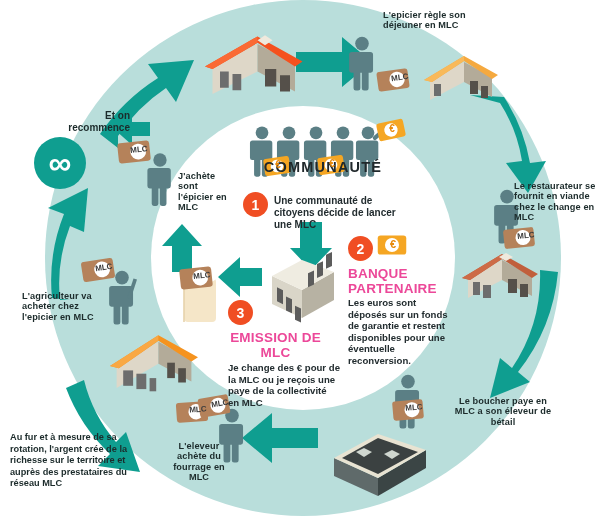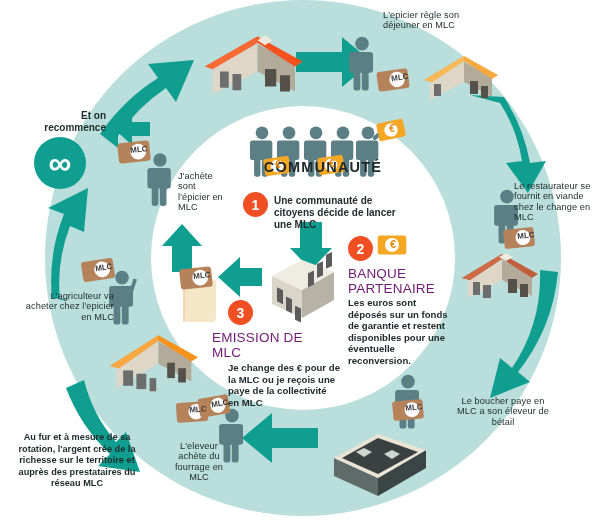--- a/index.html
+++ b/index.html
@@ -7,52 +7,52 @@
     width:607px;height:525px;
     background:#ffffff;
     font-family:"Liberation Sans", sans-serif;
     overflow:hidden;
     position:relative;
   }
   #stage{position:absolute;left:0;top:0;width:607px;height:525px;}
   svg#art{position:absolute;left:0;top:0;width:607px;height:525px;}
 
   .txt{position:absolute;line-height:1.12;color:#1c2b2b;}
-  .lbl{font-size:9.2px;font-weight:400;letter-spacing:.1px;}
+  .lbl{font-size:9.2px;font-weight:700;letter-spacing:.1px;}
   .lbl-c{text-align:center;}
-  .lbl-r{text-align:right;}
+  .lbl-r{text-align:left;}
   .lbl-l{text-align:left;}
 
   .mlc-tag-txt{font-size:8px;font-weight:700;color:#3d3d3d;}
 
   .community-title{
     position:absolute;font-size:14.5px;font-weight:700;letter-spacing:1.2px;
     color:#20282b;text-align:center;
   }
   .step-title{
-    position:absolute;font-size:13.5px;font-weight:400;color:#701a75;
+    position:absolute;font-size:13.5px;font-weight:700;color:#ec4899;
     letter-spacing:.2px;line-height:1.13;
   }
   .step-body{
     position:absolute;font-size:9.6px;font-weight:600;color:#222c2f;
     line-height:1.2;
   }
   .step-body.s1{font-size:10px;}
   .bignum{
     position:absolute;width:25px;height:25px;border-radius:50%;
     background:#f04e23;color:#fff;font-size:14px;font-weight:700;
     display:flex;align-items:center;justify-content:center;
   }
   .recom{
     position:absolute;font-size:10px;font-weight:700;color:#1c2b2b;
     text-align:right;line-height:1.15;
   }
   .bottomnote{
     position:absolute;font-size:9.2px;font-weight:700;color:#1c2b2b;
-    text-align:center;line-height:1.25;
+    text-align:left;line-height:1.25;
   }
 </style>
 </head>
 <body>
 
 <div id="stage">
 
   <svg id="art" viewBox="0 0 607 525">
     <defs>
 
@@ -296,36 +296,36 @@
   <div class="txt" style="left:386px;top:238px;width:14px;text-align:center;font-size:11px;font-weight:700;color:#e8890b;">€</div>
 
   <div class="bignum" style="left:243px;top:192px;">1</div>
   <div class="step-body s1" style="left:274px;top:195px;width:132px;">Une communauté de citoyens décide de lancer une MLC</div>
 
   <div class="bignum" style="left:348px;top:236px;">2</div>
   <div class="step-title" style="left:348px;top:266px;width:100px;">BANQUE PARTENAIRE</div>
   <div class="step-body" style="left:348px;top:297px;width:102px;">Les euros sont déposés sur un fonds de garantie et restent disponibles pour une éventuelle reconversion.</div>
 
   <div class="bignum" style="left:228px;top:300px;">3</div>
-  <div class="step-title" style="left:212px;top:330px;width:105px;">EMISSION DE MLC</div>
+  <div class="step-title" style="left:223px;top:330px;width:105px;text-align:center;">EMISSION DE MLC</div>
   <div class="step-body" style="left:228px;top:362px;width:112px;">Je change des € pour de la MLC ou je reçois une paye de la collectivité en MLC</div>
 
   <div class="txt lbl lbl-l" style="left:383px;top:10px;width:96px;">L'epicier règle son déjeuner en MLC</div>
 
   <div class="txt lbl lbl-l" style="left:514px;top:181px;width:88px;">Le restaurateur se fournit en viande chez le change en MLC</div>
 
   <div class="txt lbl lbl-l" style="left:454px;top:396px;width:98px;text-align:center;">Le boucher paye en MLC a son éleveur de bétail</div>
 
   <div class="txt lbl lbl-c" style="left:168px;top:441px;width:62px;text-align:center;">L'eleveur achète du fourrage en MLC</div>
 
   <div class="bottomnote" style="left:10px;top:432px;width:134px;">Au fur et à mesure de sa rotation, l'argent crée de la richesse sur le territoire et auprès des prestataires du réseau MLC</div>
 
   <div class="txt lbl lbl-r" style="left:22px;top:291px;width:92px;">L'agriculteur va acheter chez l'epicier en MLC</div>
 
-  <div class="recom" style="left:20px;top:110px;width:86px;">Et on recommence</div>
+  <div class="recom" style="left:44px;top:110px;width:86px;">Et on recommence</div>
 
   <div class="txt lbl lbl-l" style="left:178px;top:171px;width:50px;">J'achète sont l'épicier en MLC</div>
 
   <div class="txt" style="left:34px;top:138px;width:52px;text-align:center;font-size:32px;font-weight:700;color:#ffffff;line-height:50px;">∞</div>
 
   <div class="txt mlc-tag-txt" style="left:128px;top:146px;width:22px;text-align:center;transform:rotate(-6deg);">MLC</div>
   <div class="txt mlc-tag-txt" style="left:93px;top:264px;width:22px;text-align:center;transform:rotate(-9deg);">MLC</div>
   <div class="txt mlc-tag-txt" style="left:191px;top:272px;width:22px;text-align:center;transform:rotate(-6deg);">MLC</div>
   <div class="txt mlc-tag-txt" style="left:209px;top:400px;width:22px;text-align:center;transform:rotate(-10deg);">MLC</div>
   <div class="txt mlc-tag-txt" style="left:187px;top:406px;width:22px;text-align:center;transform:rotate(-4deg);">MLC</div>

